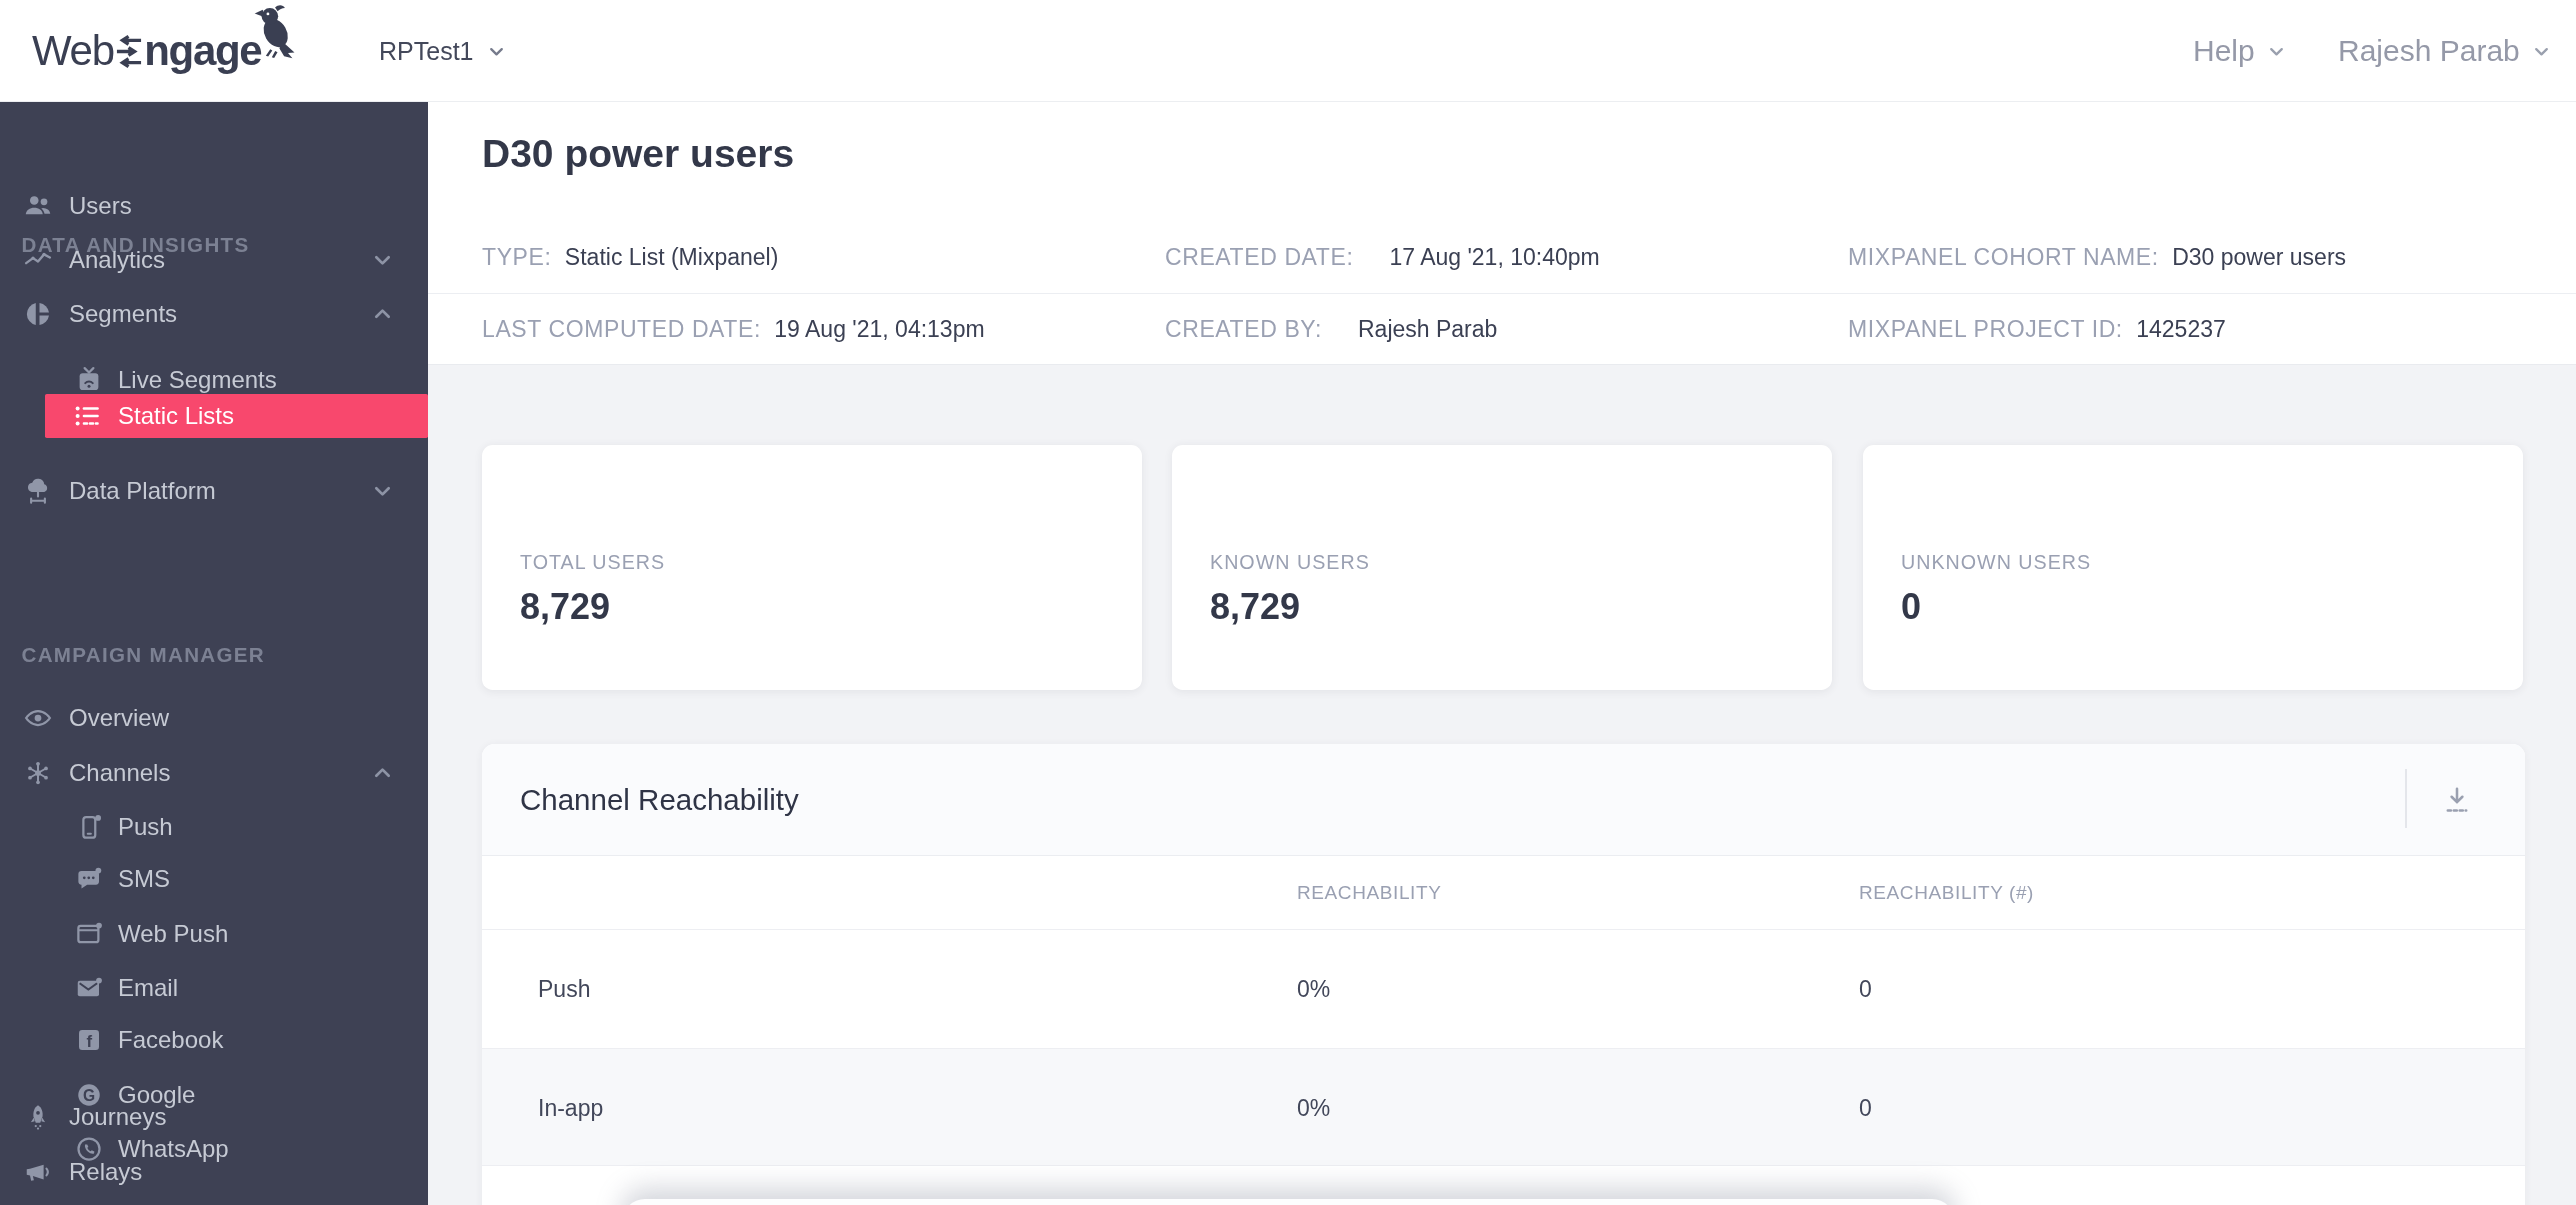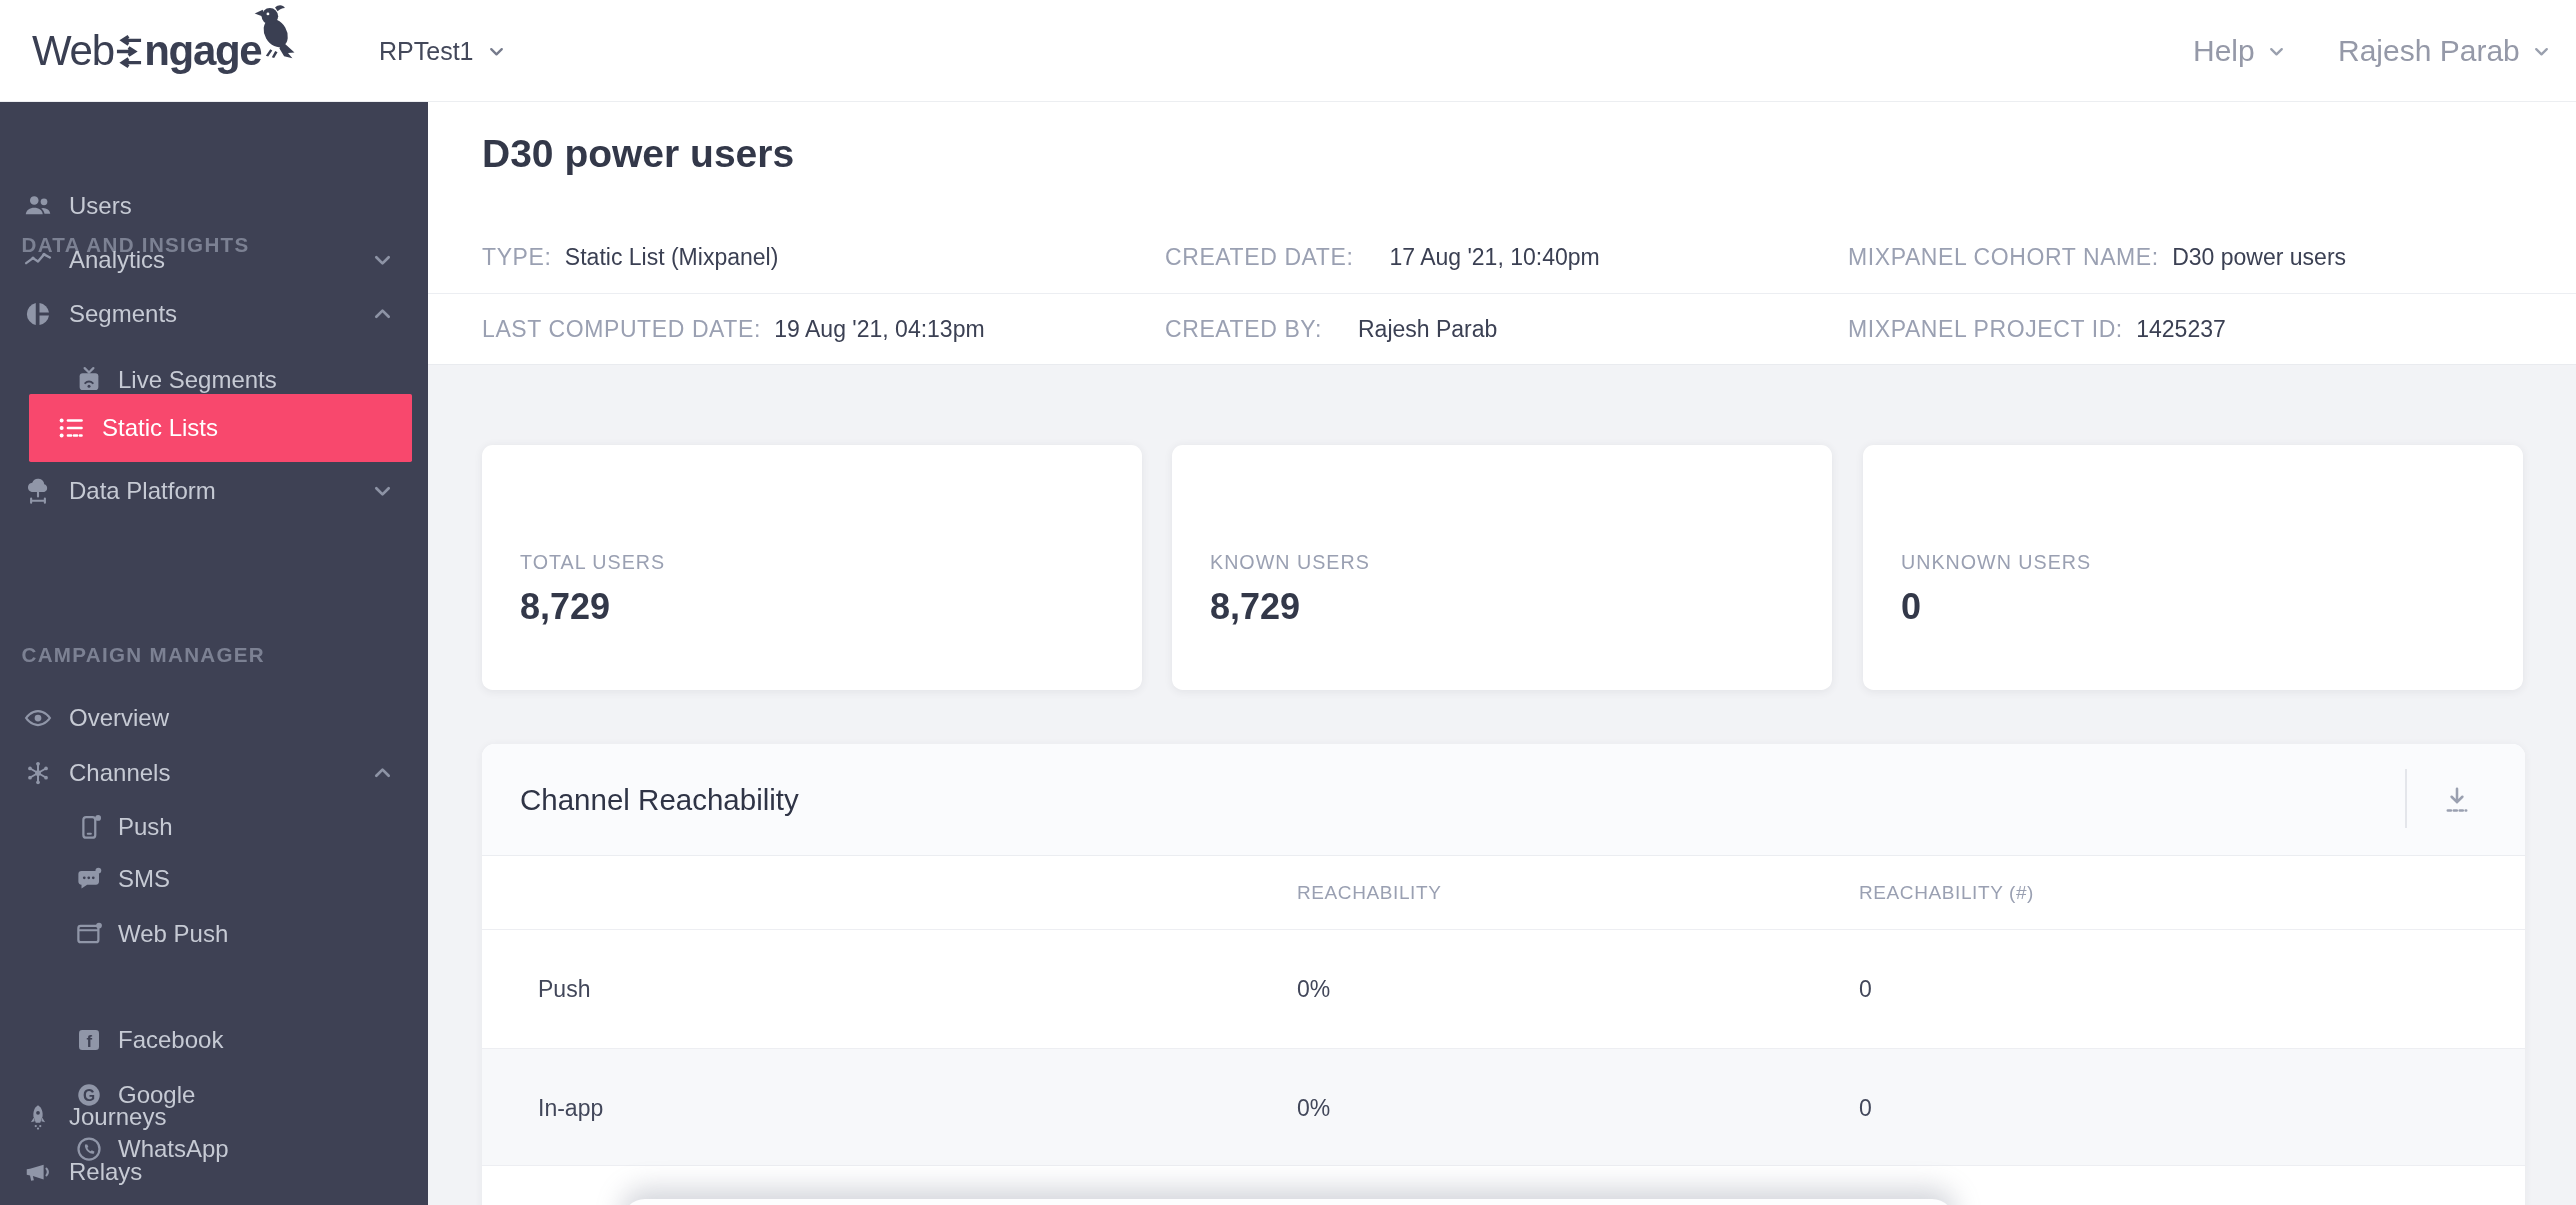--- a/index.html
+++ b/index.html
@@ -31,21 +31,21 @@
   .sicon { position:absolute; left:23px; top:50%; transform:translateY(-50%); width:30px; height:30px;
            color:#9096a8; display:flex; align-items:center; justify-content:center; }
   .sicon svg { width:30px; height:30px; }
   .slabel { position:absolute; left:69px; top:50%; transform:translateY(-50%);
             font-size:24px; color:#c6cad4; white-space:nowrap; }
   .srow.sub .sicon { left:74px; }
   .srow.sub .slabel { left:118px; }
   .schev { position:absolute; left:369px; top:50%; transform:translateY(-50%);
            width:27px; height:27px; color:#8d93a5; }
   .schev svg { width:27px; height:27px; }
-  .srow.selected-row { left:29px; width:383px; height:68px; background:#F8486D; border-radius:1.8px; }
+  .srow.selected-row { left:45px; width:383px; height:44px; background:#F8486D; border-radius:1.8px; }
   .srow.selected-row .sicon { left:27px; color:#ffffff; }
   .srow.selected-row .slabel { left:73px; color:#ffffff; }
 
   
   .main { position:absolute; left:428px; top:102px; right:0; bottom:0; background:#f2f3f6; }
   .head-band { position:absolute; top:0; left:0; right:0; height:263px; background:#fff;
                border-bottom:0.9px solid #e9ebef; }
   .page-title { position:absolute; left:54px; top:30px; font-size:39px; font-weight:700; color:#333849; }
   .meta-row { position:absolute; left:0; right:0; height:48px; }
   .meta-row.r1 { top:131px; } .meta-row.r2 { top:203px; }
@@ -283,20 +283,30 @@
       <span class="sicon">
         <svg viewBox="0 0 24 24">
             <rect x="3.5" y="5.5" width="16" height="13" rx="1.8" fill="none" stroke="currentColor" stroke-width="1.8"></rect>
             <path d="M3.5 9h16" stroke="currentColor" stroke-width="1.6"></path>
             <circle cx="20" cy="5.2" r="2.3" fill="currentColor"></circle>
           </svg>
       </span>
       <span class="slabel">Web Push</span>
     </div>
 
+    <div class="srow sub" style="top:859px">
+      <span class="sicon">
+        <svg viewBox="0 0 24 24">
+            <rect x="3" y="6.2" width="17" height="12.3" rx="1.6" fill="currentColor"></rect>
+            <path d="M4.5 8.2l7 5 7-5" fill="none" stroke="#3e4154" stroke-width="1.7"></path>
+            <circle cx="20" cy="6" r="2.3" fill="currentColor"></circle>
+          </svg>
+      </span>
+      <span class="slabel">Email</span>
+    </div>
 
     <div class="srow sub" style="top:911px">
       <span class="sicon">
         <svg viewBox="0 0 24 24">
             <rect x="4" y="4" width="16" height="16" rx="2.6" fill="currentColor"></rect>
             <text x="12.3" y="17.2" text-anchor="middle" font-size="13.5" font-weight="bold" font-family="Liberation Sans, sans-serif" fill="#3e4154">f</text>
           </svg>
       </span>
       <span class="slabel">Facebook</span>
     </div>

